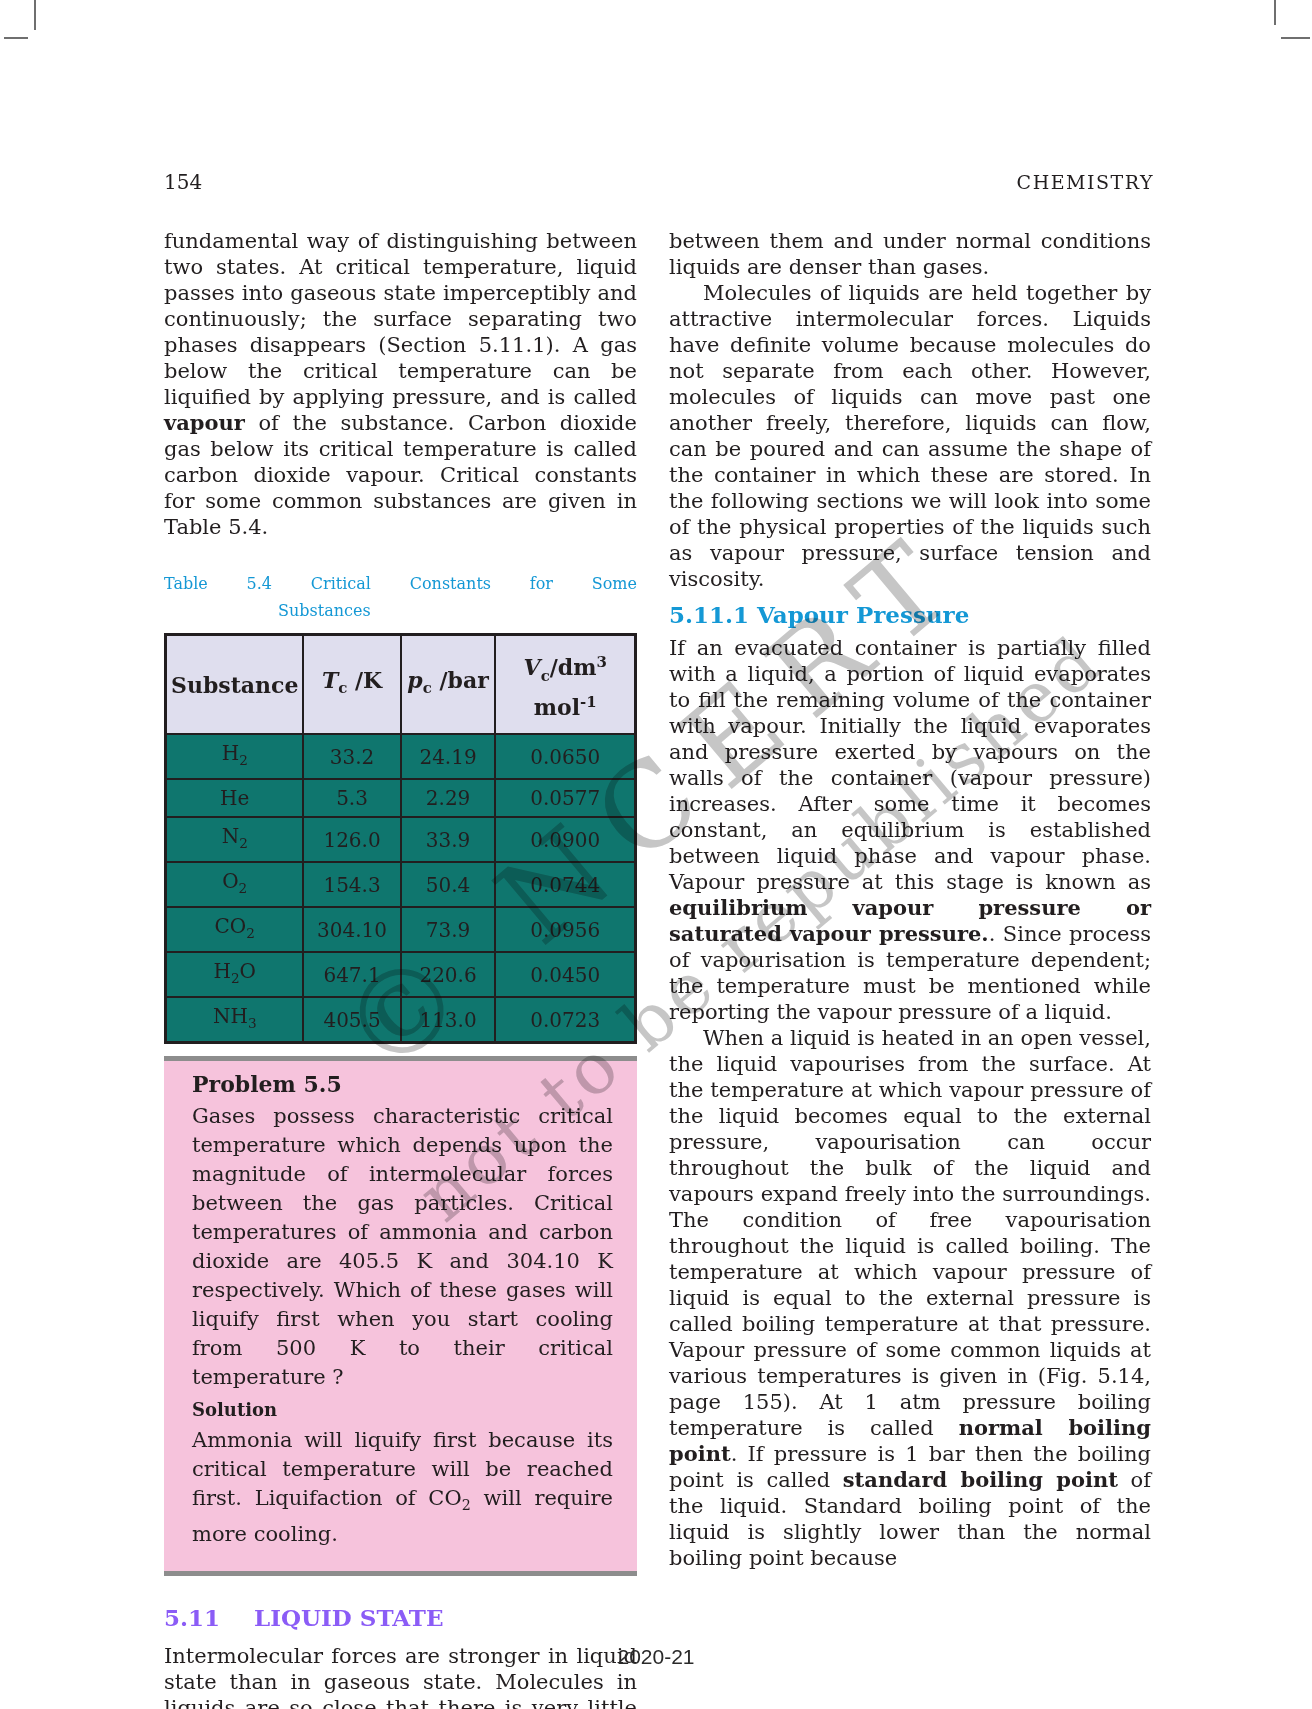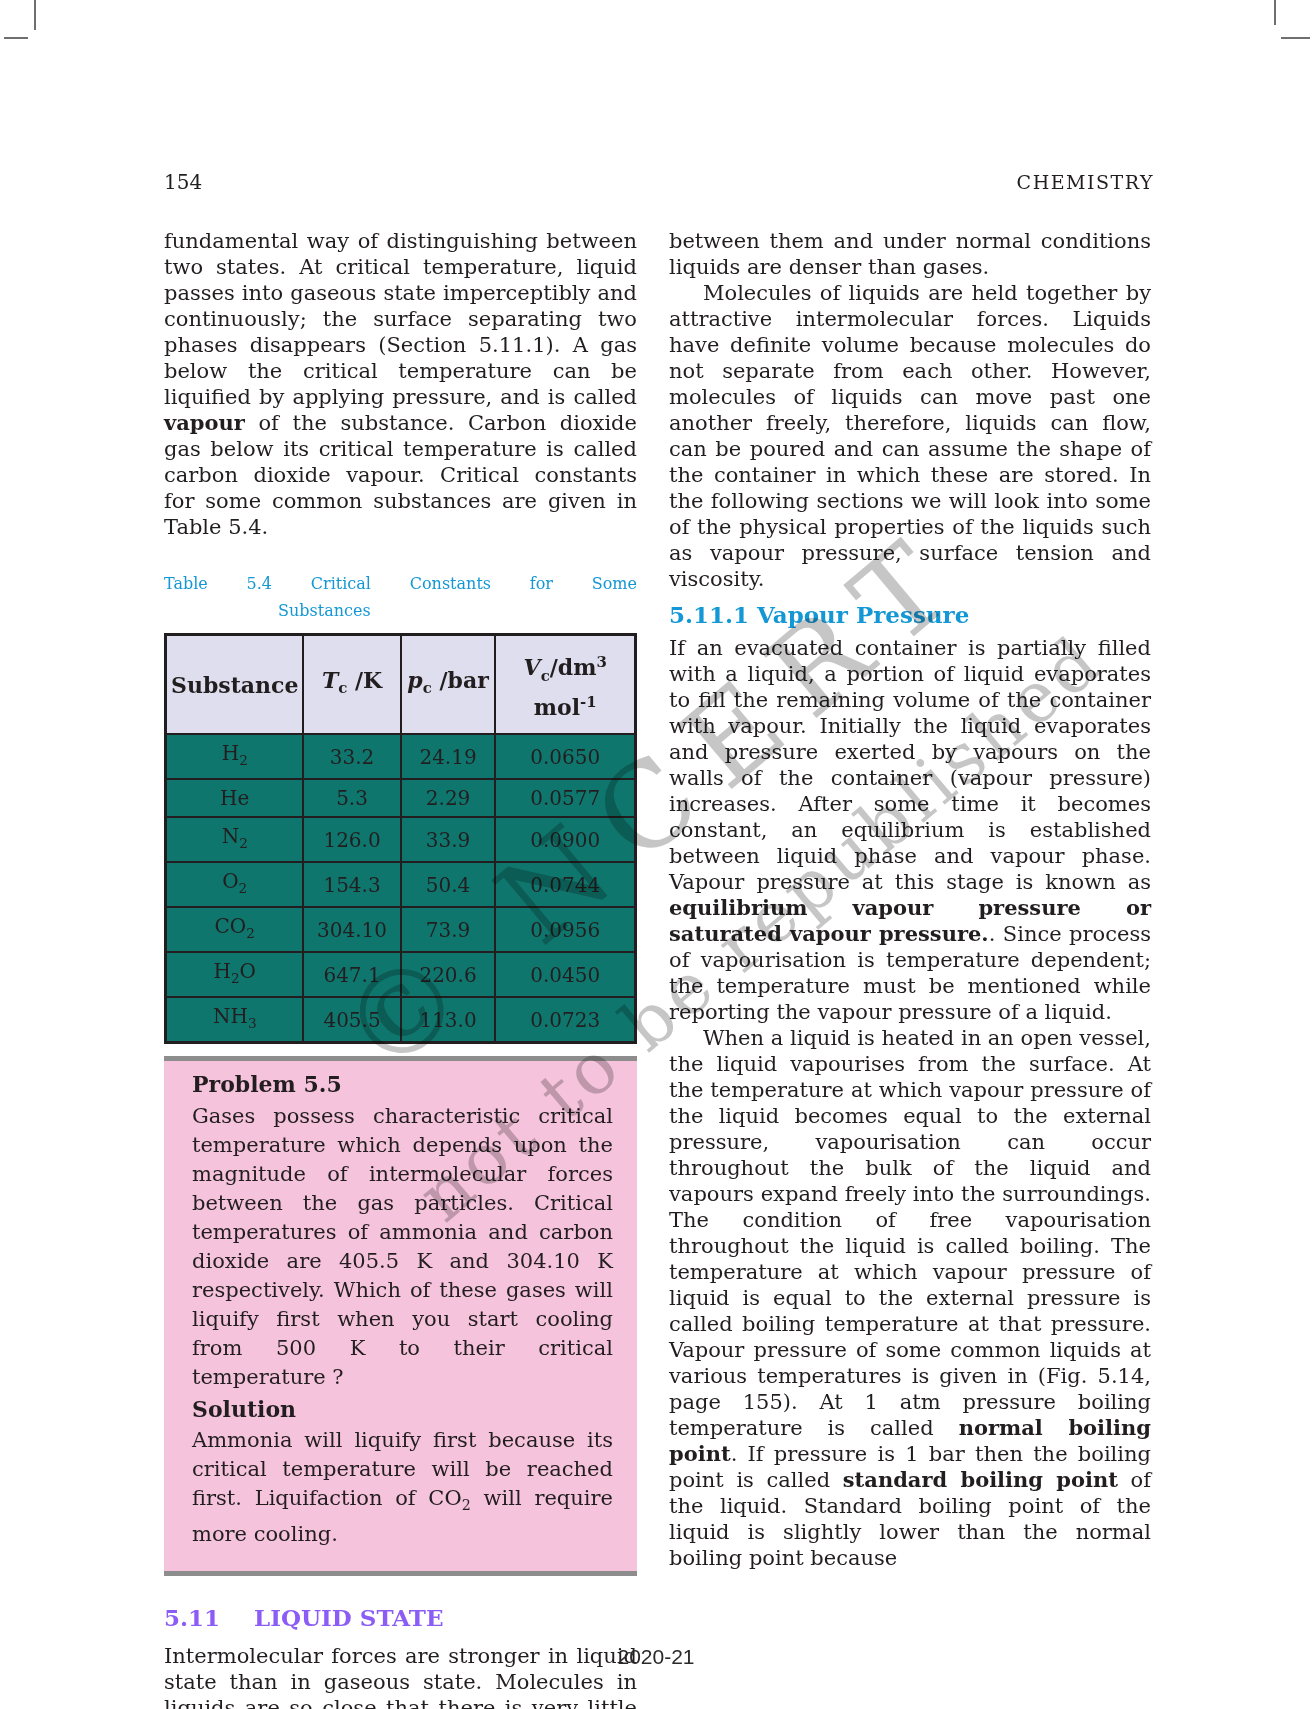--- a/index.html
+++ b/index.html
@@ -75,21 +75,21 @@
   
   .problem-box {
     margin-top: 12px;
     background: #f6c3dc;
     border-top: 5px solid #8d8d8d;
     border-bottom: 5px solid #8d8d8d;
     padding: 9px 24px 22px 28px;
     line-height: 29px;
   }
   .problem-box .ptitle { font-weight: bold; font-size: 22px; margin-bottom: 3px; }
-  .problem-box .slabel { font-weight: bold; font-size: 22px; margin-top: 3px; margin-bottom: 2px; }
+  .problem-box .slabel { font-weight: bold; font-size: 18px; margin-top: 3px; margin-bottom: 2px; }
 
   
   .section-head {
     margin-top: 28px;
     color: #8b5cf6;
     font-weight: bold;
     font-size: 23px;
     line-height: 28px;
   }
   .section-head .sec-num { margin-right: 34px; }

